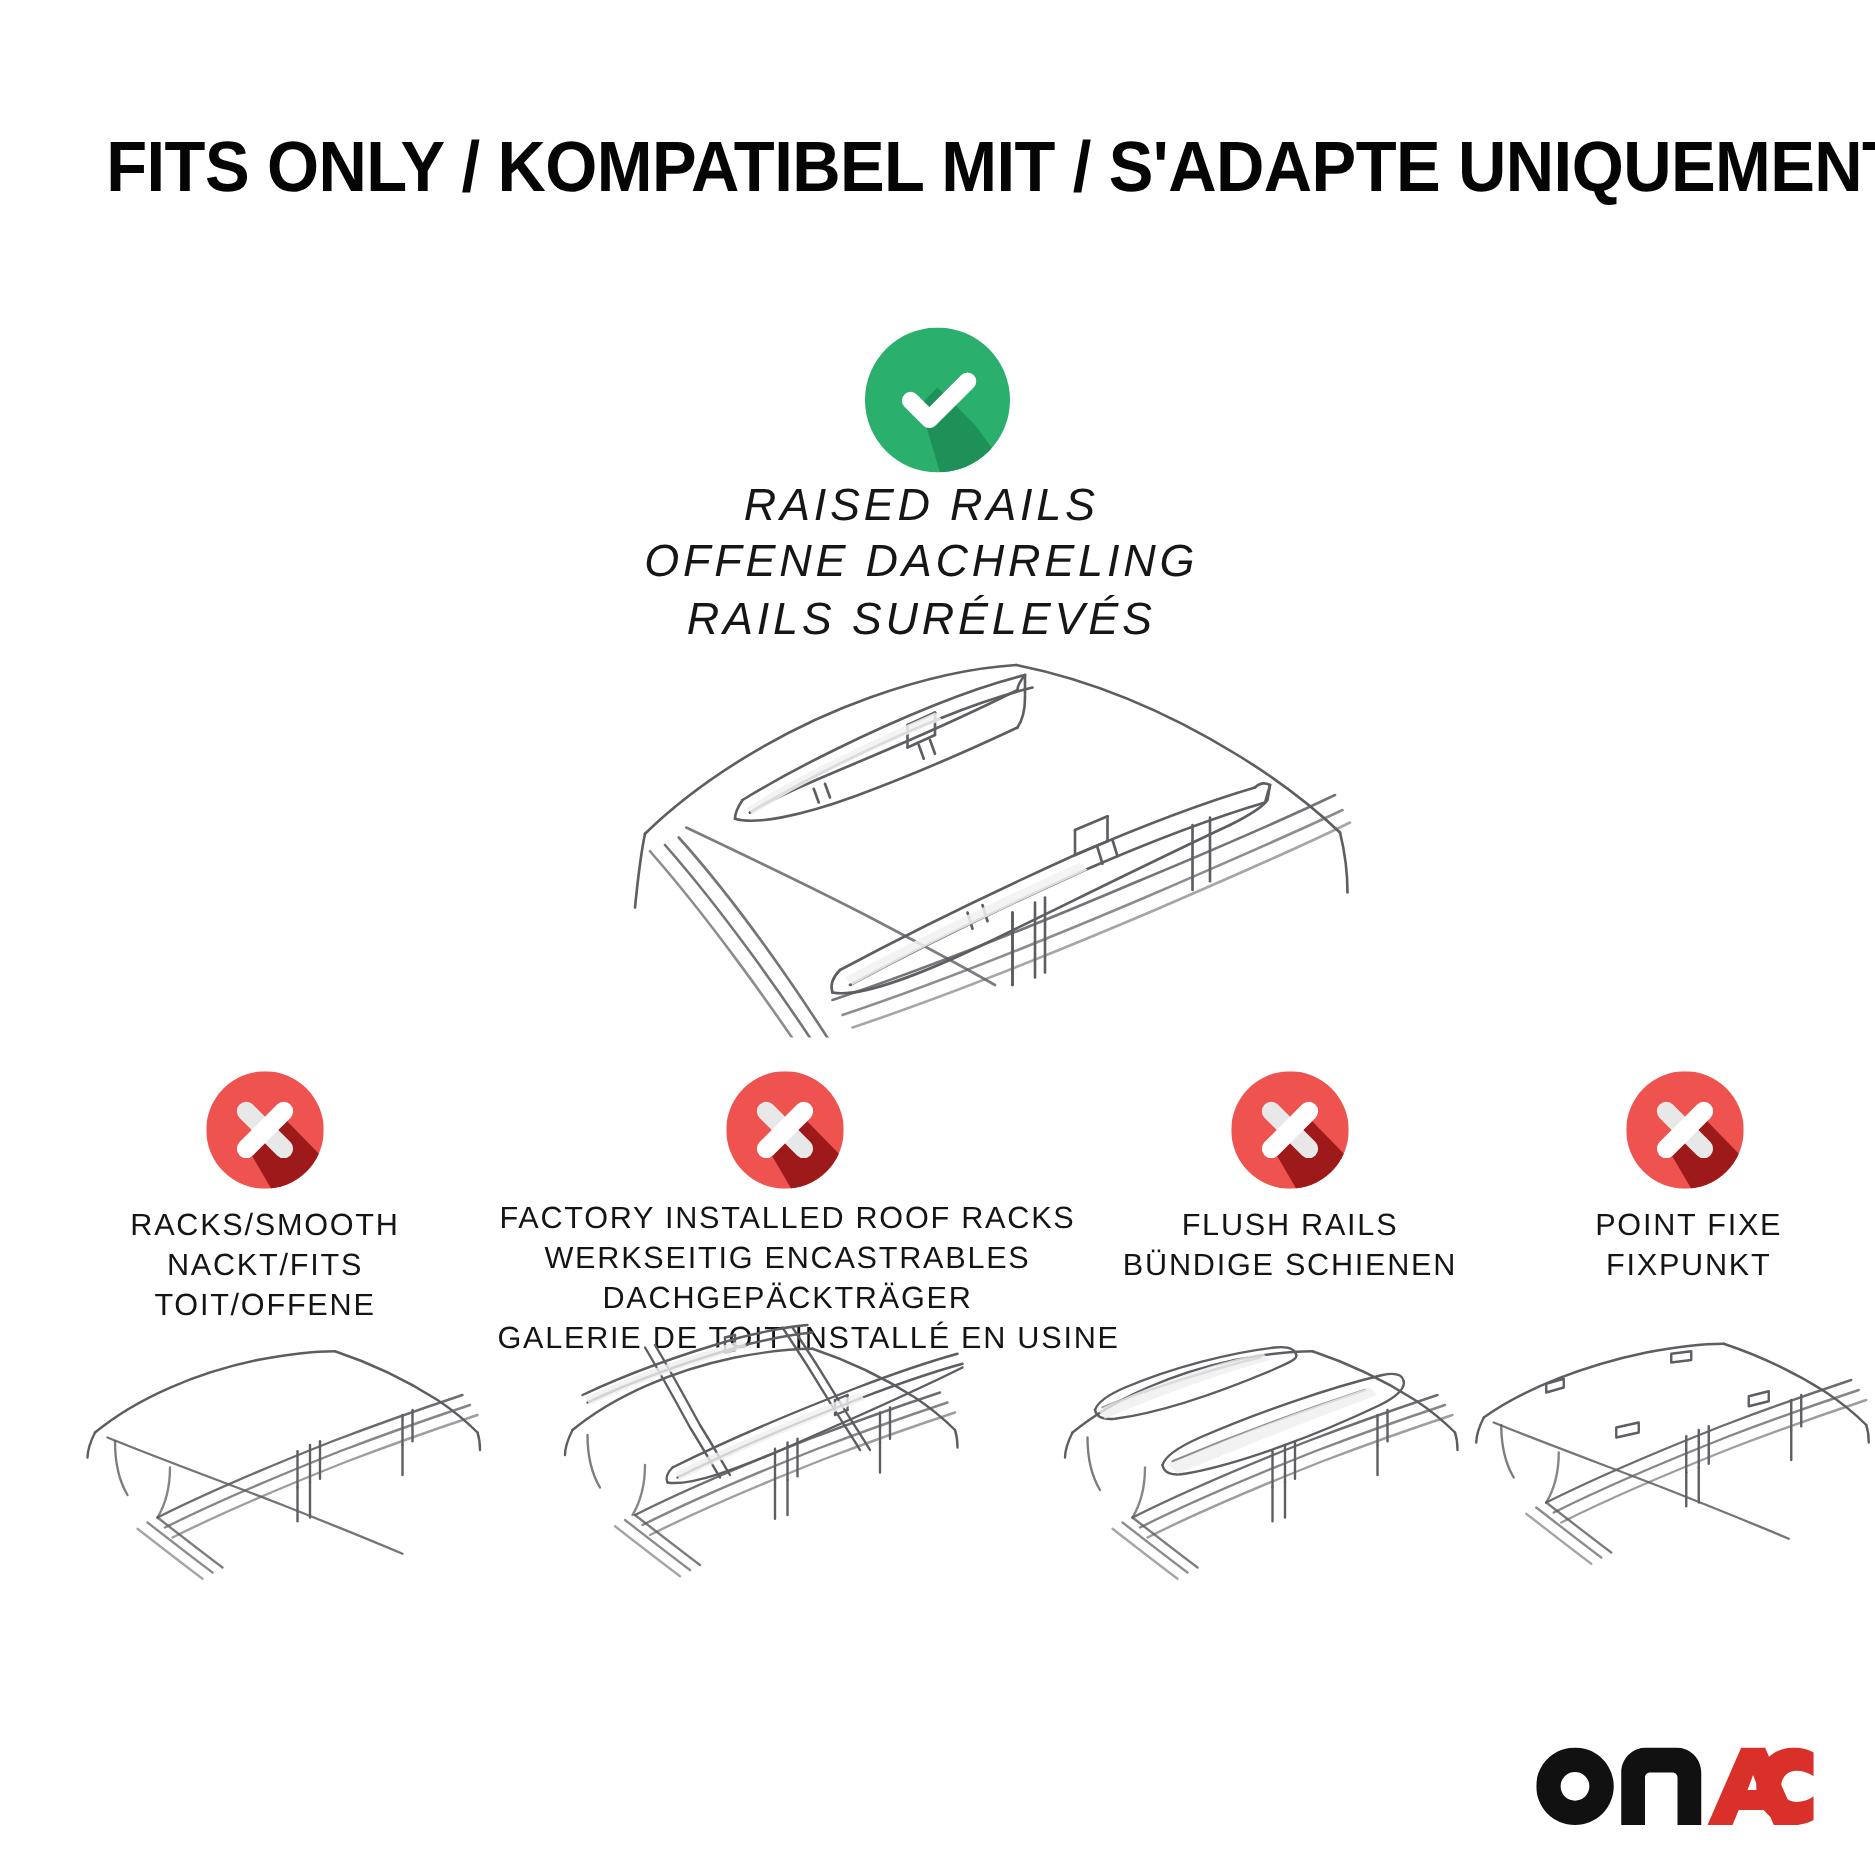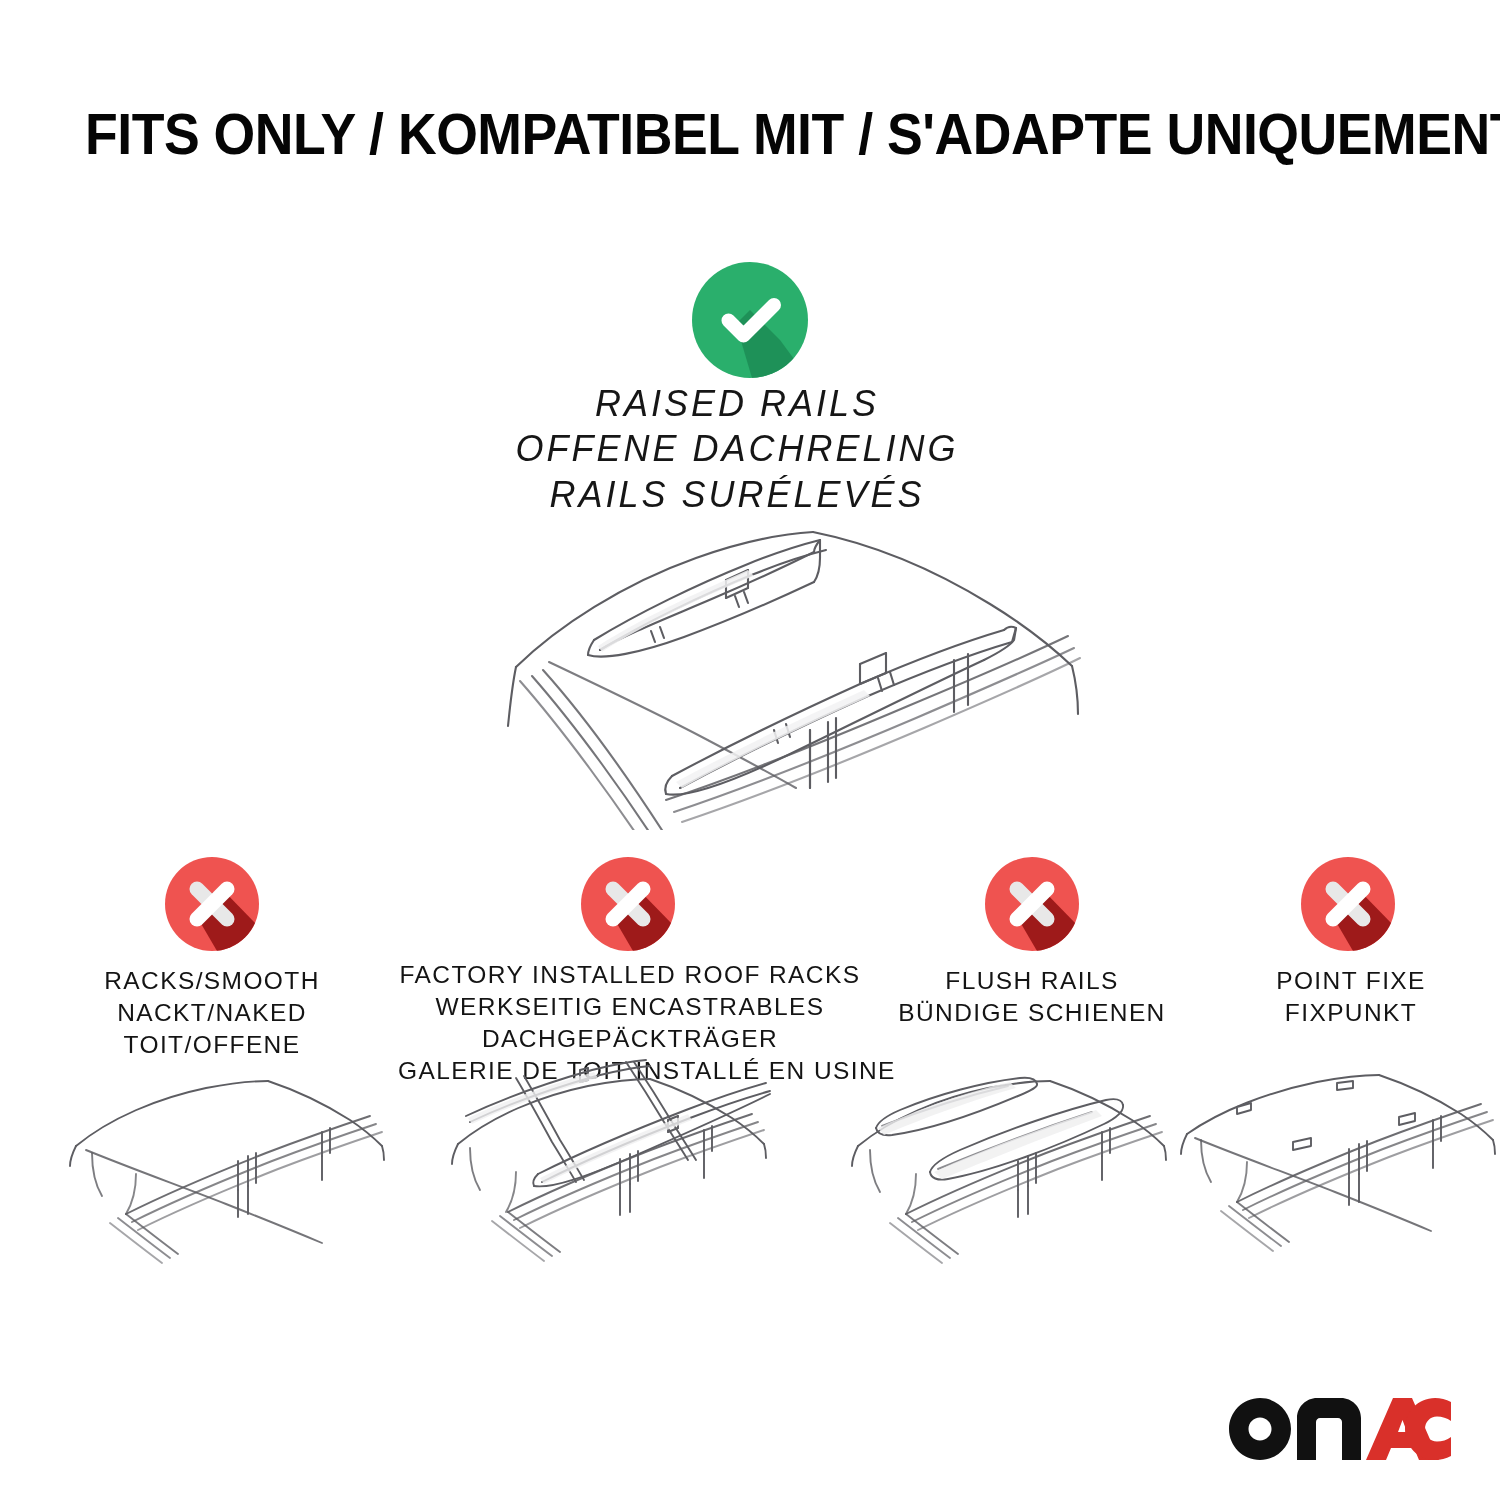--- a/index.html
+++ b/index.html
@@ -222,21 +222,21 @@
       </g>
       <g stroke-linecap="round" stroke-width="15" fill="none">
         <path d="M32 32 L62 62" stroke="#e8e8e8"></path>
         <path d="M62 32 L32 62" stroke="#ffffff"></path>
       </g>
     </svg>
   </div>
 
   <div class="caption caption-sm" style="left:42px;top:965px;width:340px;">
     <span class="ln">RACKS/SMOOTH</span>
-    <span class="ln">NACKT/NAKED</span>
+    <span class="ln">NACKT/FITS</span>
     <span class="ln">TOIT/OFFENE</span>
   </div>
 
   <div class="caption caption-sm" style="left:398px;top:940px;width:464px;margin-top:19px;">
     <span class="ln">FACTORY INSTALLED ROOF RACKS</span>
     <span class="ln">WERKSEITIG ENCASTRABLES</span>
     <span class="ln">DACHGEPÄCKTRÄGER</span>
     <span class="ln">GALERIE DE TOIT INSTALLÉ EN USINE</span>
   </div>
 

